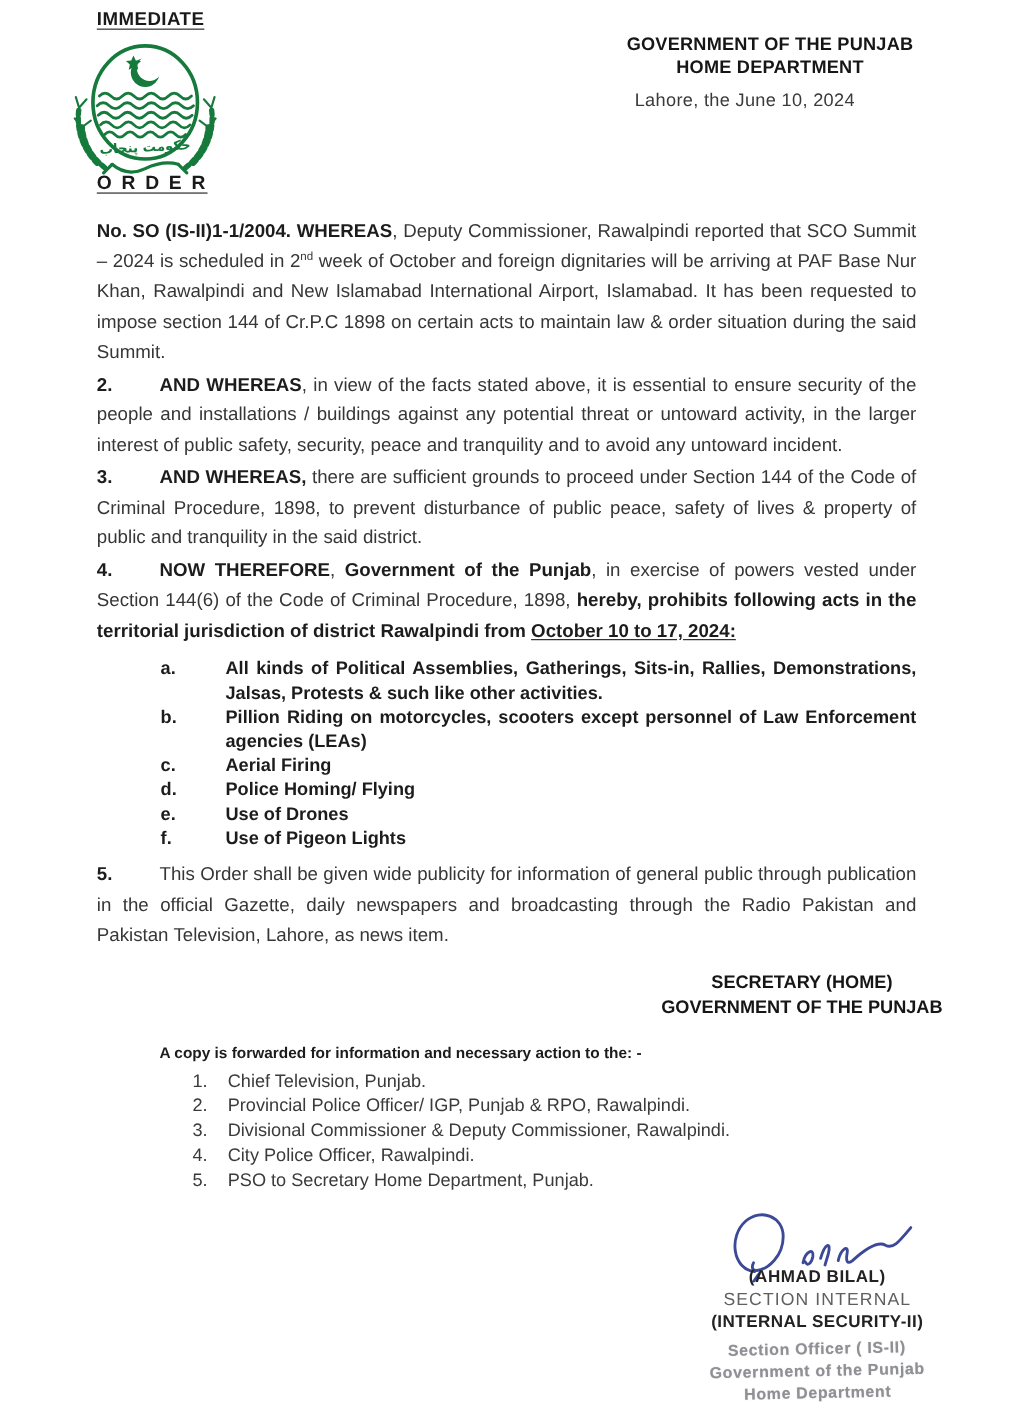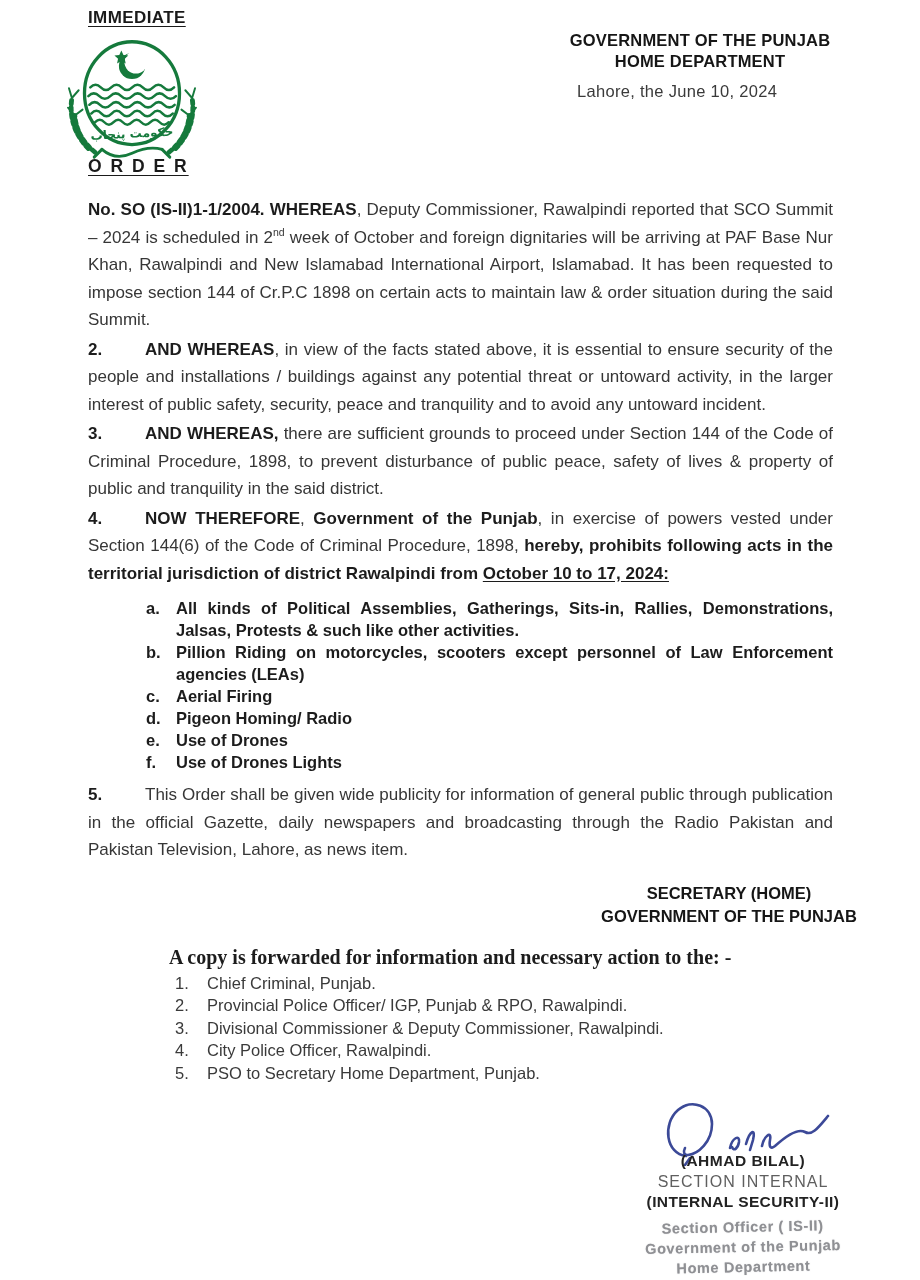--- a/index.html
+++ b/index.html
@@ -43,36 +43,36 @@
   .pnum { display:inline-block; width:57px; font-weight:bold; color:#1c1c1c; }
   sup { font-size:0.62em; vertical-align:super; line-height:0; }
   .u { text-decoration:underline; text-underline-offset:2px; }
 
   .acts { margin:10px 0 8px 58px; }
   .act-item {
     display:flex; font-weight:bold; color:#1c1c1c;
     font-size:16.5px; line-height:22px; text-align:justify;
   }
   .act-label { width:30px; flex:none; }
-  .act-text { flex:1; }
+  .act-text { flex:1;margin-left:29px; }
 
   
   .signatory {
     position:absolute; left:599px; top:882px; width:260px;
     text-align:center; font-weight:bold; font-size:16.5px; color:#161616;
     line-height:23px;
   }
 
   
   .distribution {
     position:absolute; left:88px; top:946px; width:745px;
     font-size:16.5px; line-height:22.5px;
   }
   .dist-ref { font-weight:bold; color:#1a1a1a; font-size:17px; margin-bottom:2px; }
-  .copy-line { font-weight:bold; color:#1c1c1c; margin-left:81px; margin-bottom:3px; font-size:20px;font-family:Liberation Serif, serif; }
+  .copy-line { font-weight:bold; color:#1c1c1c; margin-left:57px; margin-bottom:3px; font-size:14px; }
   .dist-item { display:flex; margin-left:87px; color:#3a3a3a; }
   .dist-num { width:32px; flex:none; }
 
   
   .sig-block { position:absolute; left:628px; top:1098px; width:230px; text-align:center; }
   .sig-svg { display:block; margin:0 auto -14px auto; }
   .sig-name { font-weight:bold; font-size:15.5px; color:#222; letter-spacing:0.5px; }
   .sig-title1 { font-size:16px; color:#5f5f5f; letter-spacing:1px; margin-top:3px; }
   .sig-title2 { font-weight:bold; font-size:15.5px; color:#222; letter-spacing:0.4px; margin-top:2px; }
   .stamp { margin-top:6px; transform:rotate(-1.2deg); color:#8f9094; font-weight:bold; }
@@ -145,45 +145,45 @@
       <div class="act-item">
         <span class="act-label">b.</span>
         <span class="act-text">Pillion Riding on motorcycles, scooters except personnel of Law Enforcement agencies (LEAs)</span>
       </div>
       <div class="act-item">
         <span class="act-label">c.</span>
         <span class="act-text">Aerial Firing</span>
       </div>
       <div class="act-item">
         <span class="act-label">d.</span>
-        <span class="act-text">Pigeon Homing/ Radio</span>
+        <span class="act-text">Police Homing/ Flying</span>
       </div>
       <div class="act-item">
         <span class="act-label">e.</span>
         <span class="act-text">Use of Drones</span>
       </div>
       <div class="act-item">
         <span class="act-label">f.</span>
-        <span class="act-text">Use of Drones Lights</span>
+        <span class="act-text">Use of Pigeon Lights</span>
       </div>
     </div>
 
     <p><span class="pnum">5.</span><span>This Order shall be given wide publicity for information of general public through publication in the official Gazette, daily newspapers and broadcasting through the Radio Pakistan and Pakistan Television, Lahore, as news item.</span></p>
   </div>
 
   <div class="signatory">
     <div>SECRETARY (HOME)</div>
     <div>GOVERNMENT OF THE PUNJAB</div>
   </div>
 
   <div class="distribution">
     <div class="copy-line">A copy is forwarded for information and necessary action to the: -</div>
     <div class="dist-item">
       <span class="dist-num">1.</span>
-      <span>Chief Criminal, Punjab.</span>
+      <span>Chief Television, Punjab.</span>
     </div>
     <div class="dist-item">
       <span class="dist-num">2.</span>
       <span>Provincial Police Officer/ IGP, Punjab &amp; RPO, Rawalpindi.</span>
     </div>
     <div class="dist-item">
       <span class="dist-num">3.</span>
       <span>Divisional Commissioner &amp; Deputy Commissioner, Rawalpindi.</span>
     </div>
     <div class="dist-item">

